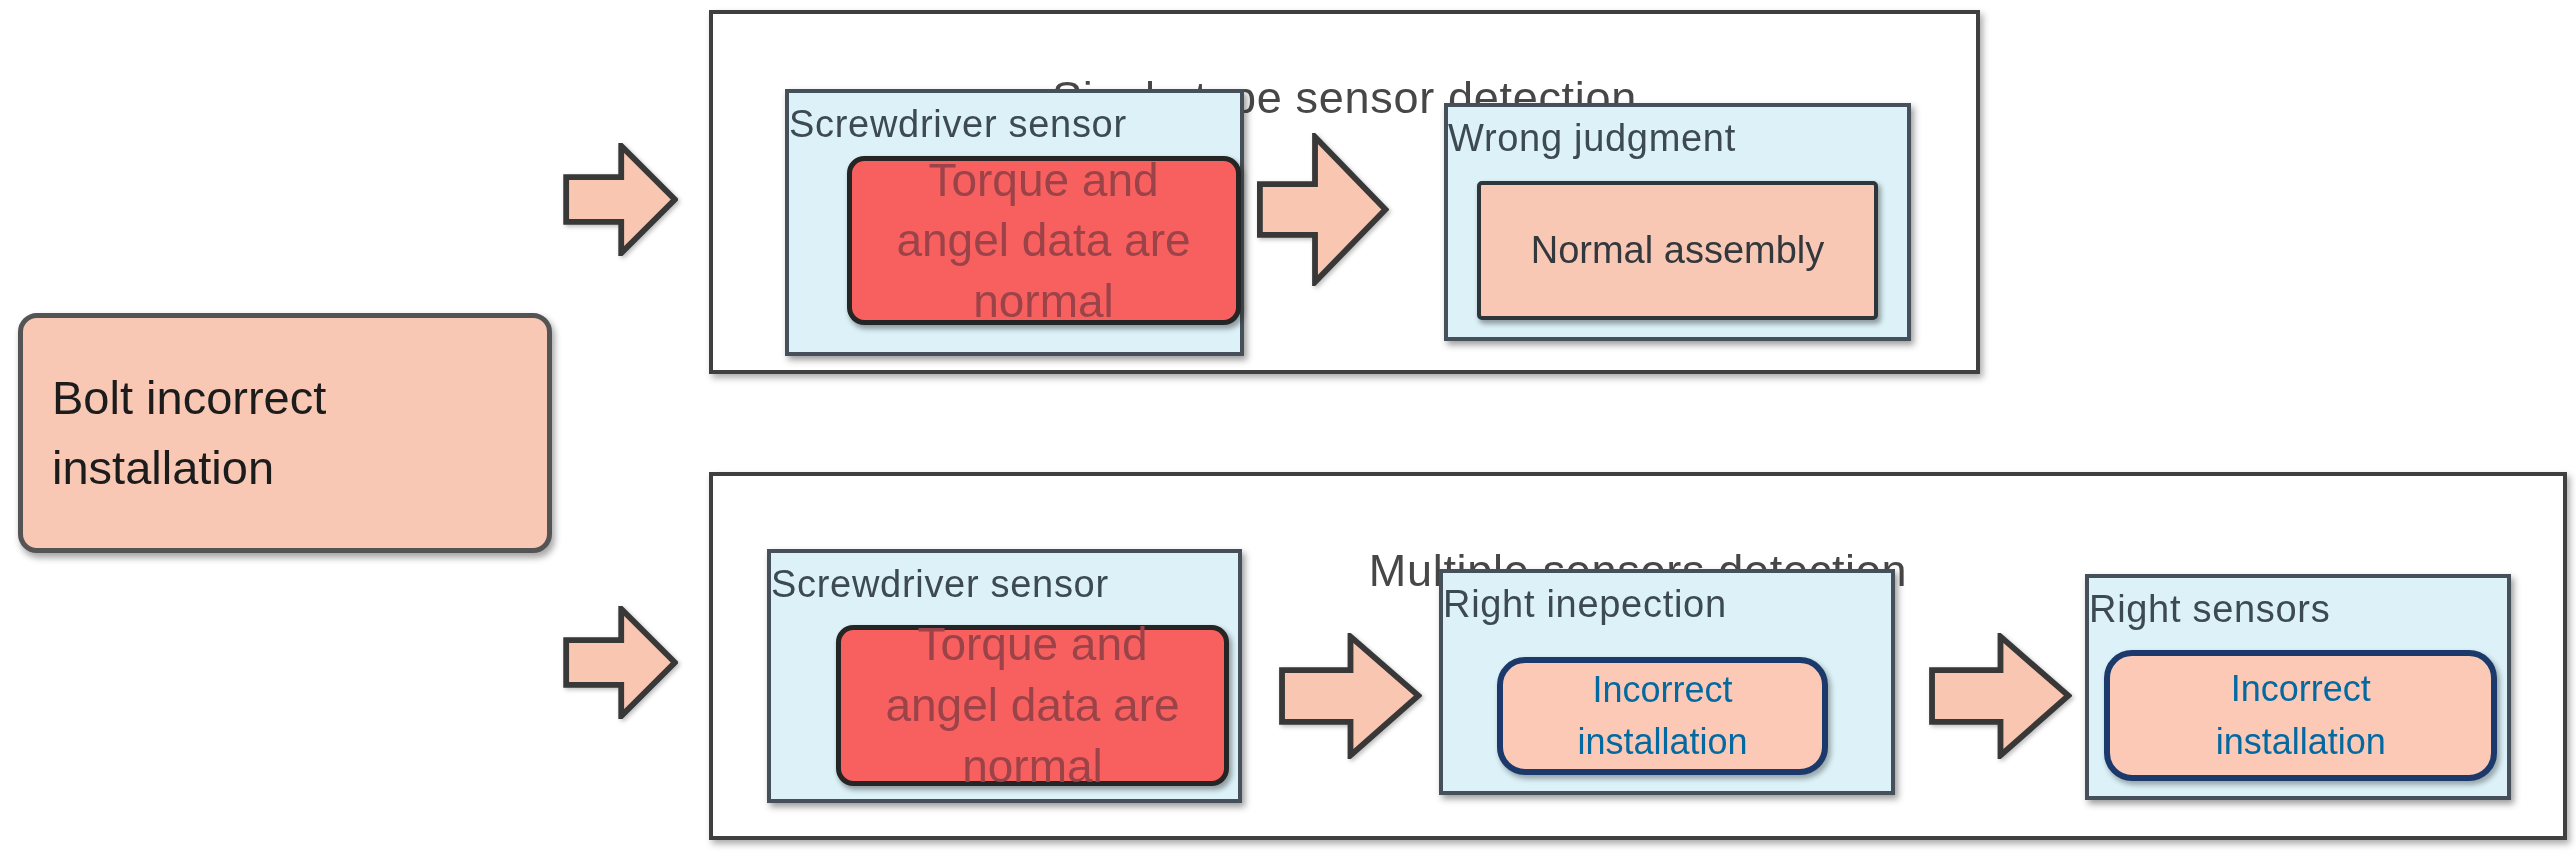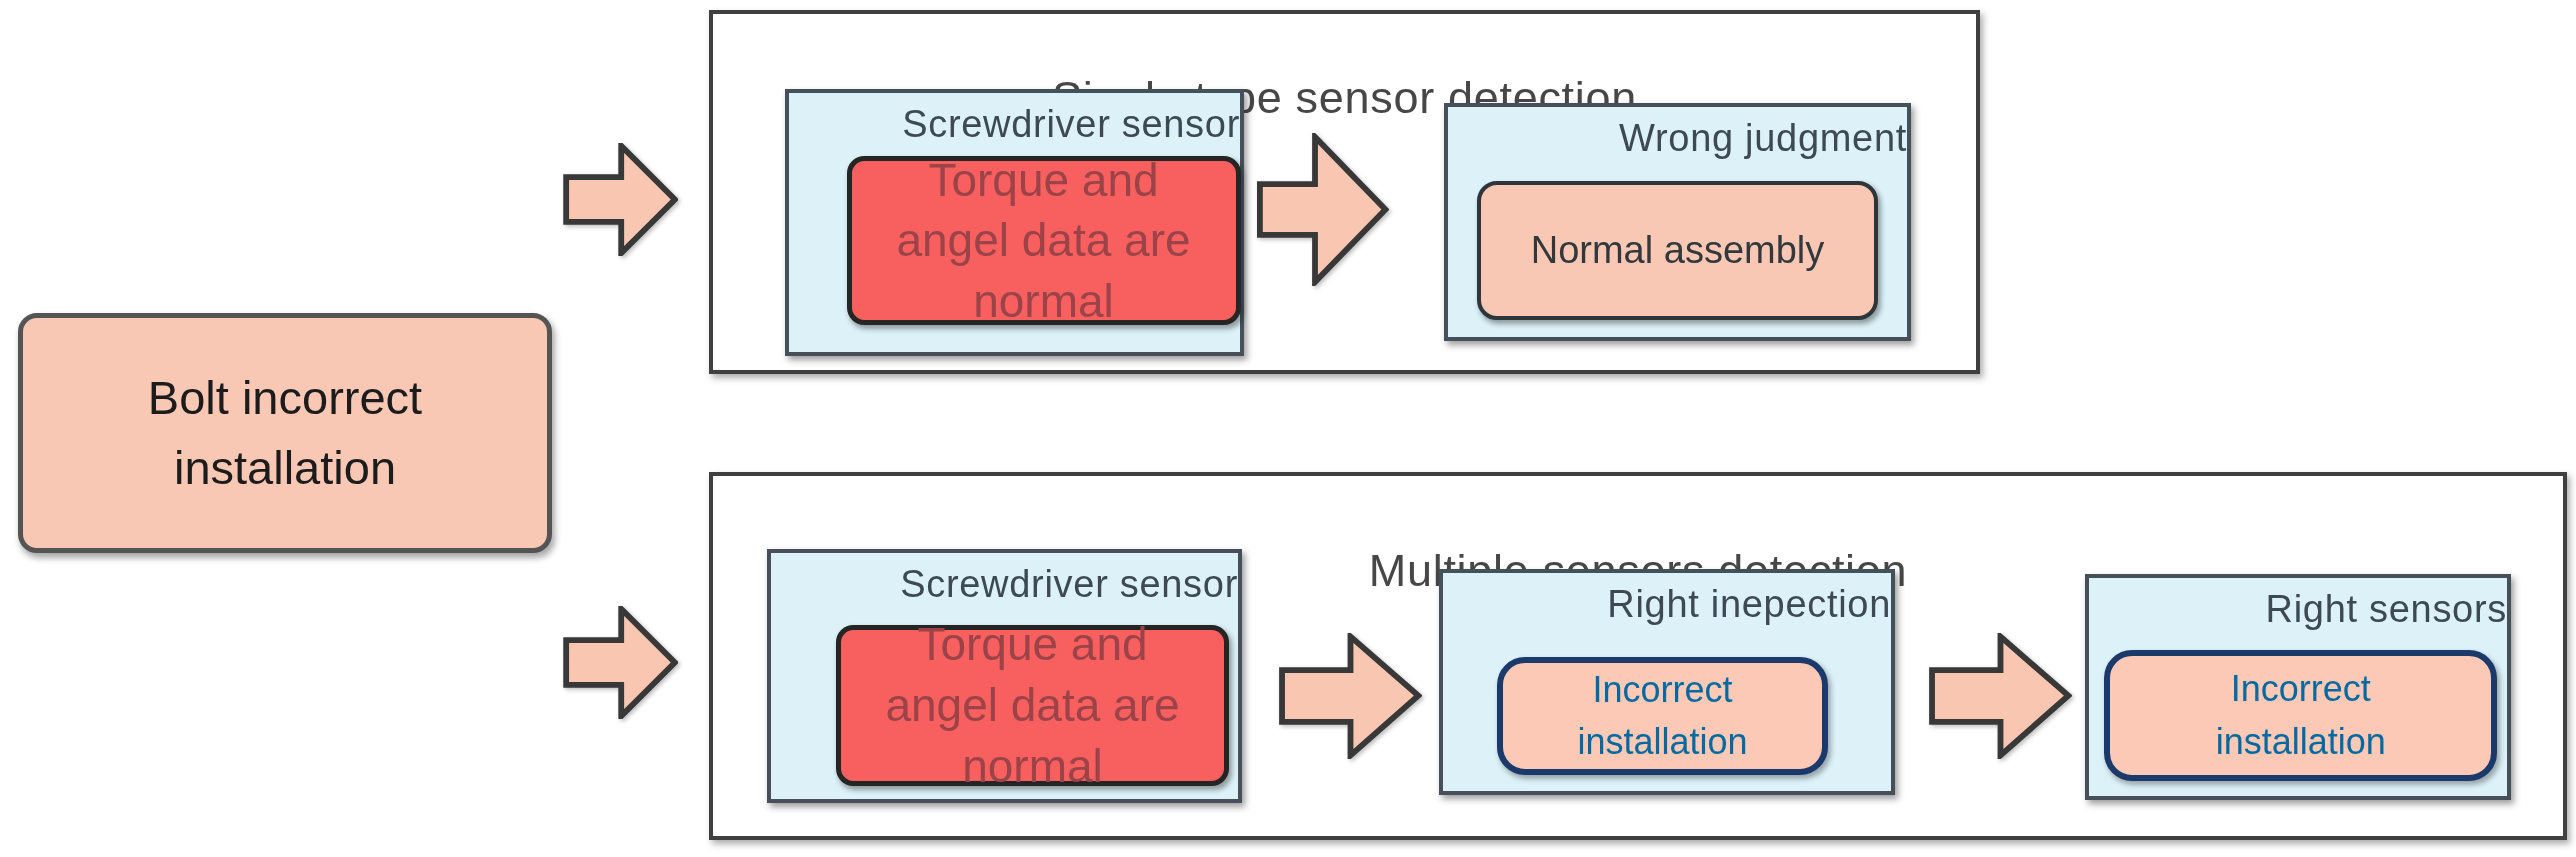--- a/index.html
+++ b/index.html
@@ -13,47 +13,47 @@
   }
   .section-title{
     position:absolute;left:0;right:0;text-align:center;
     font-size:45px;color:#474747;letter-spacing:0.7px;font-weight:500;
   }
   .blue-box{
     position:absolute;background:#dcf2f8;border:4.4px solid #45505a;
     box-shadow:2.9px 4.4px 6.5px rgba(40,40,40,.45);
   }
   .blue-label{
-    position:absolute;top:10.2px;left:0;right:0;text-align:right;
+    position:absolute;top:10.2px;left:0;right:0;text-align:left;
     font-size:38px;color:#3d4953;font-weight:500;letter-spacing:0.7px;
   }
   .inner-box{
     position:absolute;display:flex;align-items:center;justify-content:center;
     text-align:center;
   }
   .red-box{
     background:#f7605e;border:5.1px solid #252525;border-radius:17.4px;
     color:#9b4348;font-size:46px;font-weight:500;line-height:1.32;
     box-shadow:2.2px 3.6px 5.8px rgba(30,30,30,.4);
     margin-left:35px;
   }
   .salmon-box{
-    background:#f9c8b5;border:4.4px solid #2e353b;border-radius:20px;
+    background:#f9c8b5;border:4.4px solid #2e353b;border-radius:5px;
     color:#33383c;font-size:38px;font-weight:500;
     box-shadow:2.2px 3.6px 5.8px rgba(30,30,30,.4);
   }
   .salmon-navy-box{
     background:#fbc9b6;border:6.5px solid #1b3a6b;border-radius:28px;
     color:#0369a1;font-size:36px;line-height:1.45;
     box-shadow:2.2px 3.6px 5.8px rgba(30,30,30,.35);
   }
   .source-box{
     position:absolute;left:18px;top:313px;width:534px;height:240px;
     background:#f9c8b5;border:5.1px solid #545454;border-radius:19px;
-    display:flex;align-items:center;justify-content:center;text-align:center;
+    display:flex;align-items:center;justify-content:center;text-align:left;
     font-size:47px;color:#1c1c1c;line-height:1.5;padding:13px 29px;box-sizing:border-box;
     box-shadow:2.9px 4.4px 6.5px rgba(40,40,40,.4);
   }
   .arrow{position:absolute;filter:drop-shadow(2.2px 2.9px 2.2px rgba(40,40,40,.3));}
 
   
   #sec1{left:709px;top:10.2px;width:1263px;height:356px;}
   #sec1 .section-title{top:20.4px;}
   #s1-screw{left:72px;top:75px;width:451px;height:259px;}
   #s1-red{left:22.5px;top:63px;width:394px;height:169px;padding:0 17.4px;box-sizing:border-box;}

